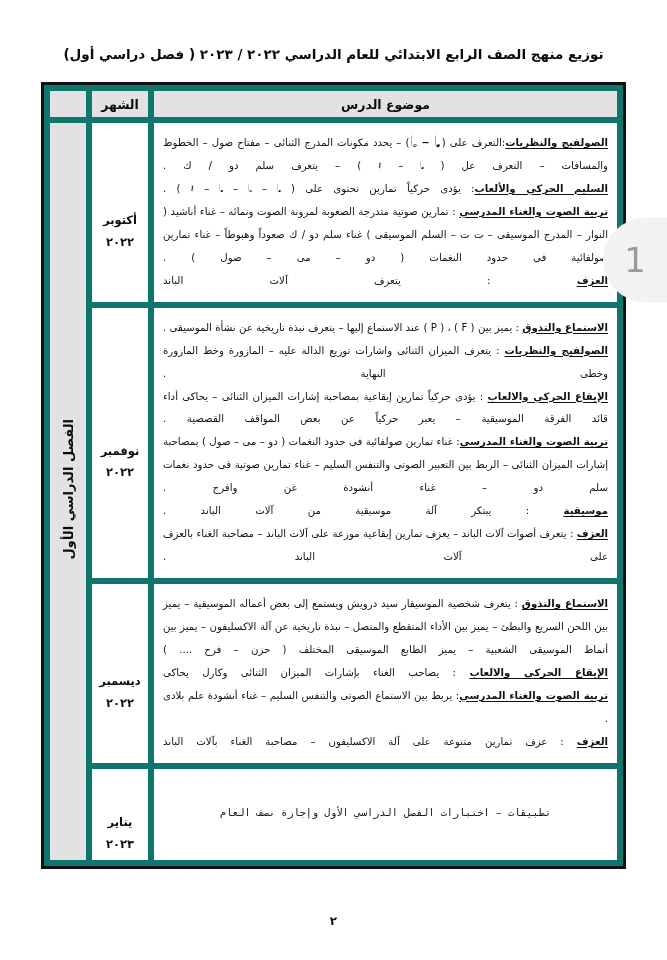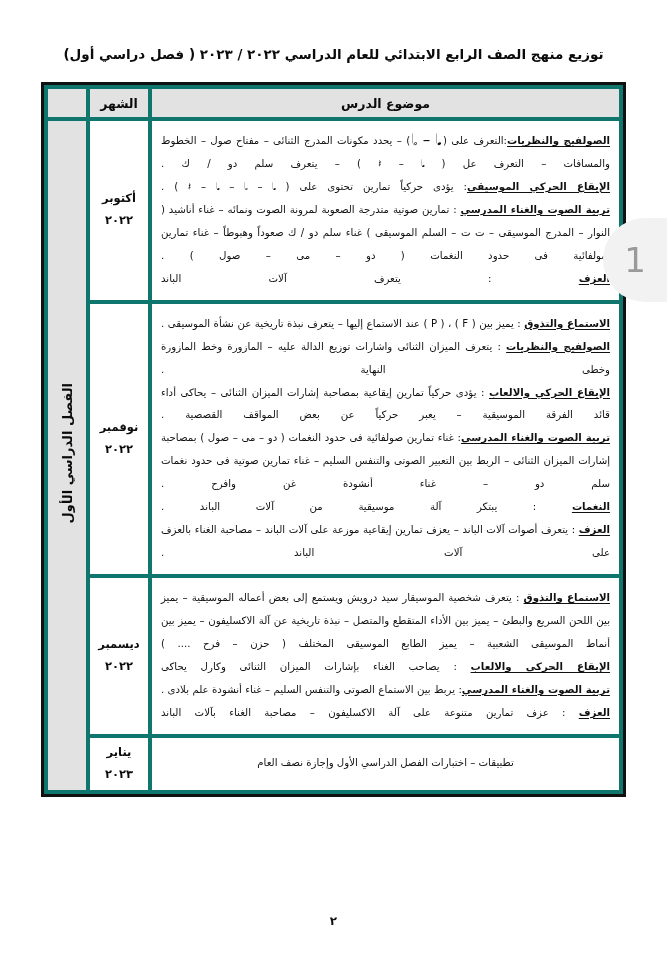--- a/index.html
+++ b/index.html
@@ -52,21 +52,21 @@
 
   table.sched {
     width: 100%;
     border-collapse: collapse;
     table-layout: fixed;
     direction: rtl;
   }
 
   table.sched th,
   table.sched td {
-    border: 4px solid #0f766e;
+    border: 6px solid #0f766e;
     vertical-align: middle;
     box-sizing: border-box;
   }
 
   
   col.c-term  { width: 42px; }
   col.c-month { width: 62px; }
   col.c-topic { width: auto; }
 
   thead th {
@@ -99,37 +99,37 @@
   }
 
   td.month-cell {
     text-align: center;
     font-size: 11.5px;
     font-weight: bold;
     color: #0b0b0b;
     line-height: 1.9;
     padding: 4px 2px;
   }
-  .month-name { display: block; }
+  .month-name { display: block; margin-top: 39px; }
   .month-year { display: block; }
 
   td.topic-cell {
     padding: 9px 9px 9px 9px;
     font-size: 10.2px;
     line-height: 2.25;
     text-align: justify;
     text-align-last: justify;
     color: #111111;
   }
 
   .line {
     display: block;
     white-space: normal;
   }
-  .line.center { text-align: center; text-align-last: center; }
+  .line.center { text-align: center; text-align-last: center; font-family: Liberation Mono, monospace; }
 
   .lbl {
     font-weight: bold;
     text-decoration: underline;
     text-underline-offset: 2px;
   }
 
   
   .mus {
     font-family: "DejaVu Sans", sans-serif;
@@ -188,37 +188,37 @@
         <tr>
           <th>موضوع الدرس</th>
           <th>الشهر</th>
           <th class="term-head"></th>
         </tr>
       </thead>
       <tbody id="tbody">
           <tr>
             <td class="topic-cell">
               <span class="line"><span class="lbl">الصولفيج والنظريات</span><span>:التعرف على (</span><span class="mus big">𝅗𝅥 – 𝅘𝅥</span><span>) – يحدد مكونات المدرج الثنائى – مفتاح صول – الخطوط والمسافات – التعرف عل ( 𝄽 – 𝅘𝅥 ) – يتعرف سلم دو / ك .</span></span>
-              <span class="line"><span class="lbl">الإيقاع الحركي الموسيقى</span><span>: يؤدى حركياً تمارين تحتوى على ( 𝄽 – 𝅘𝅥 – 𝅗𝅥 – 𝅘𝅥 ) .</span></span>
+              <span class="line"><span class="lbl">السليم الحركي والألعاب</span><span>: يؤدى حركياً تمارين تحتوى على ( 𝄽 – 𝅘𝅥 – 𝅗𝅥 – 𝅘𝅥 ) .</span></span>
               <span class="line"><span class="lbl">تربية الصوت والغناء المدرسي</span><span> : تمارين صوتية متدرجة الصعوبة لمرونة الصوت ونمائه – غناء أناشيد ( النوار – المدرج الموسيقى – ت ت – السلم الموسيقى ) غناء سلم دو / ك صعوداً وهبوطاً – غناء تمارين صولفائية فى حدود النغمات ( دو – مى – صول ) .</span></span>
               <span class="line"><span class="lbl">العزف</span><span> : يتعرف آلات الباند</span></span>
             </td>
             <td class="month-cell">
               <span class="month-name">أكتوبر</span>
               <span class="month-year">٢٠٢٢</span>
             </td>
             <td class="term-cell" rowspan="4"><span class="term-rot">الفصل الدراسي الأول</span></td>
           </tr>
           <tr>
             <td class="topic-cell">
               <span class="line"><span class="lbl">الاستماع والتذوق</span><span> : يميز بين ( F ) ، ( P ) عند الاستماع إليها – يتعرف نبذة تاريخية عن نشأة الموسيقى .</span></span>
               <span class="line"><span class="lbl">الصولفيج والنظريات</span><span> : يتعرف الميزان الثنائى واشارات توزيع الدالة عليه – المازورة وخط المازورة وخطى النهاية .</span></span>
               <span class="line"><span class="lbl">الإيقاع الحركي والالعاب</span><span> : يؤدى حركياً تمارين إيقاعية بمصاحبة إشارات الميزان الثنائى – يحاكى أداء قائد الفرقة الموسيقية – يعبر حركياً عن بعض المواقف القصصية .</span></span>
               <span class="line"><span class="lbl">تربية الصوت والغناء المدرسي</span><span>: غناء تمارين صولفائية فى حدود النغمات ( دو – مى – صول ) بمصاحبة إشارات الميزان الثنائى – الربط بين التعبير الصوتى والتنفس السليم – غناء تمارين صوتية فى حدود نغمات سلم دو – غناء أنشودة غن وافرح .</span></span>
-              <span class="line"><span class="lbl">النغمات</span><span> : يبتكر آلة موسيقية من آلات الباند .</span></span>
+              <span class="line"><span class="lbl">موسيقية</span><span> : يبتكر آلة موسيقية من آلات الباند .</span></span>
               <span class="line"><span class="lbl">العزف</span><span> : يتعرف أصوات آلات الباند – يعزف تمارين إيقاعية موزعة على آلات الباند – مصاحبة الغناء بالعزف على آلات الباند .</span></span>
             </td>
             <td class="month-cell">
               <span class="month-name">نوفمبر</span>
               <span class="month-year">٢٠٢٢</span>
             </td>
           </tr>
           <tr>
             <td class="topic-cell">
               <span class="line"><span class="lbl">الاستماع والتذوق</span><span> : يتعرف شخصية الموسيقار سيد درويش ويستمع إلى بعض أعماله الموسيقية – يميز بين اللحن السريع والبطئ – يميز بين الأداء المتقطع والمتصل – نبذة تاريخية عن آلة الاكسليفون – يميز بين أنماط الموسيقى الشعبية – يميز الطابع الموسيقى المختلف ( حزن – فرح .... )</span></span>

